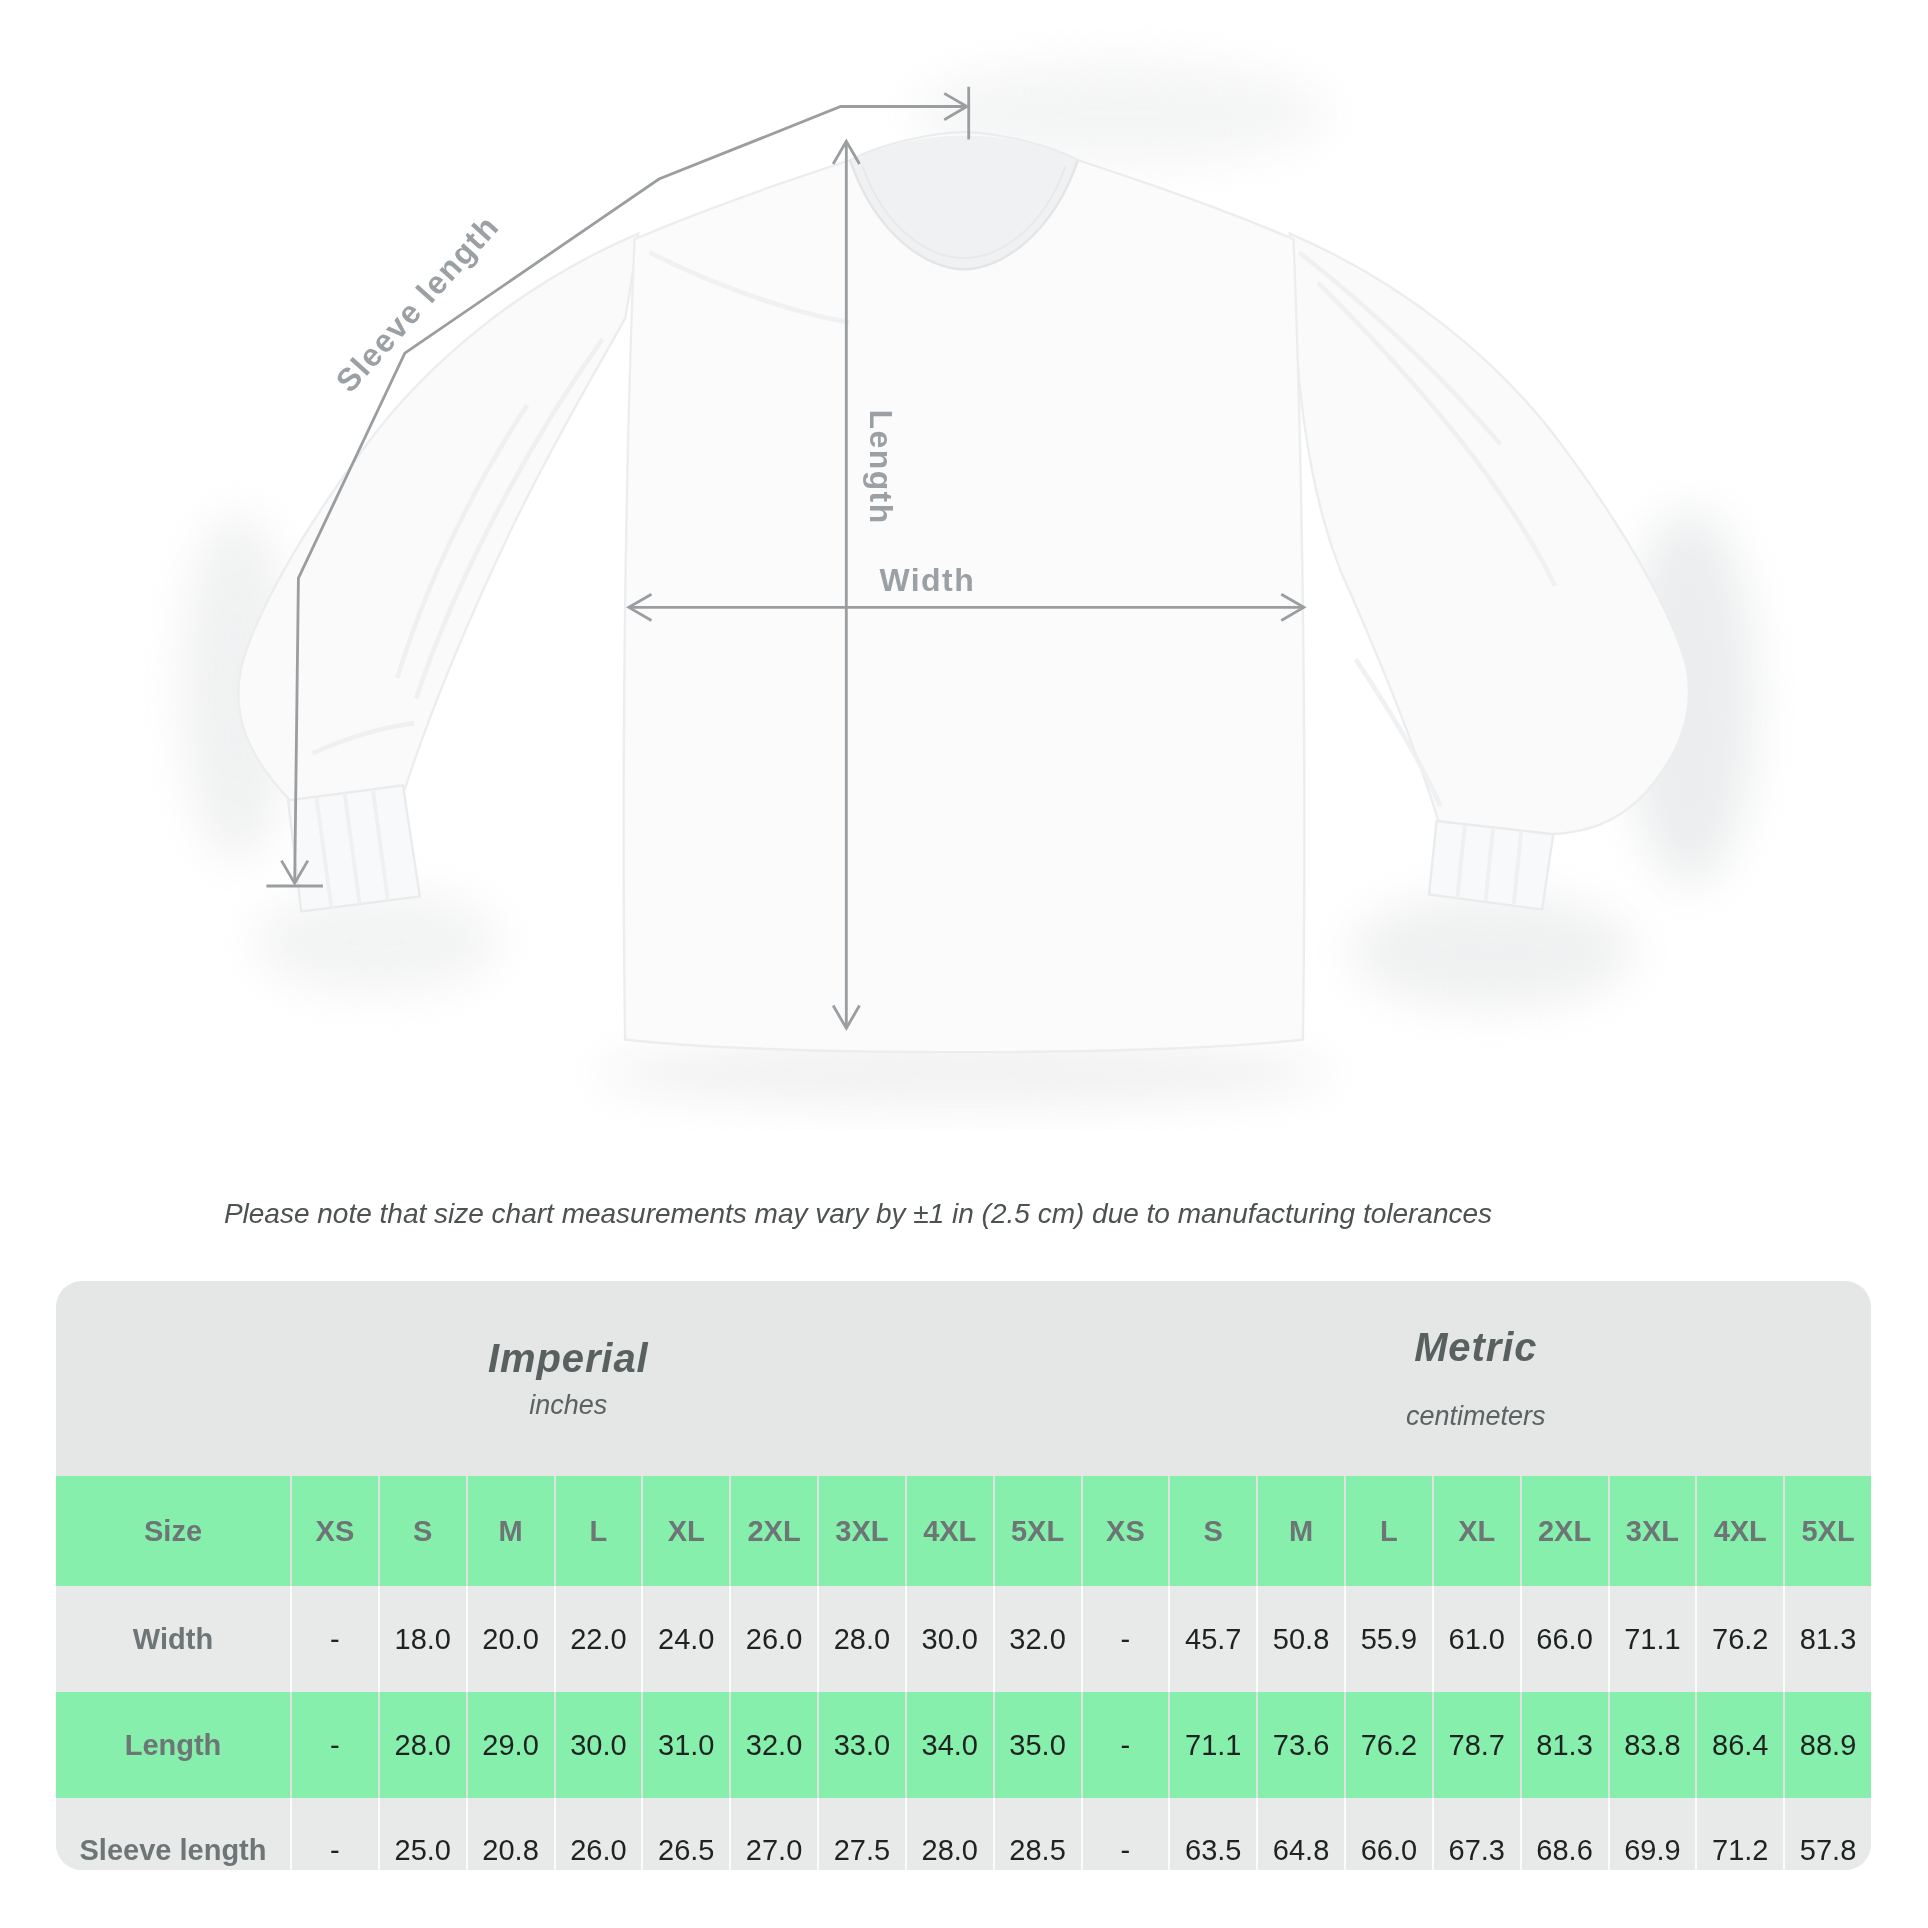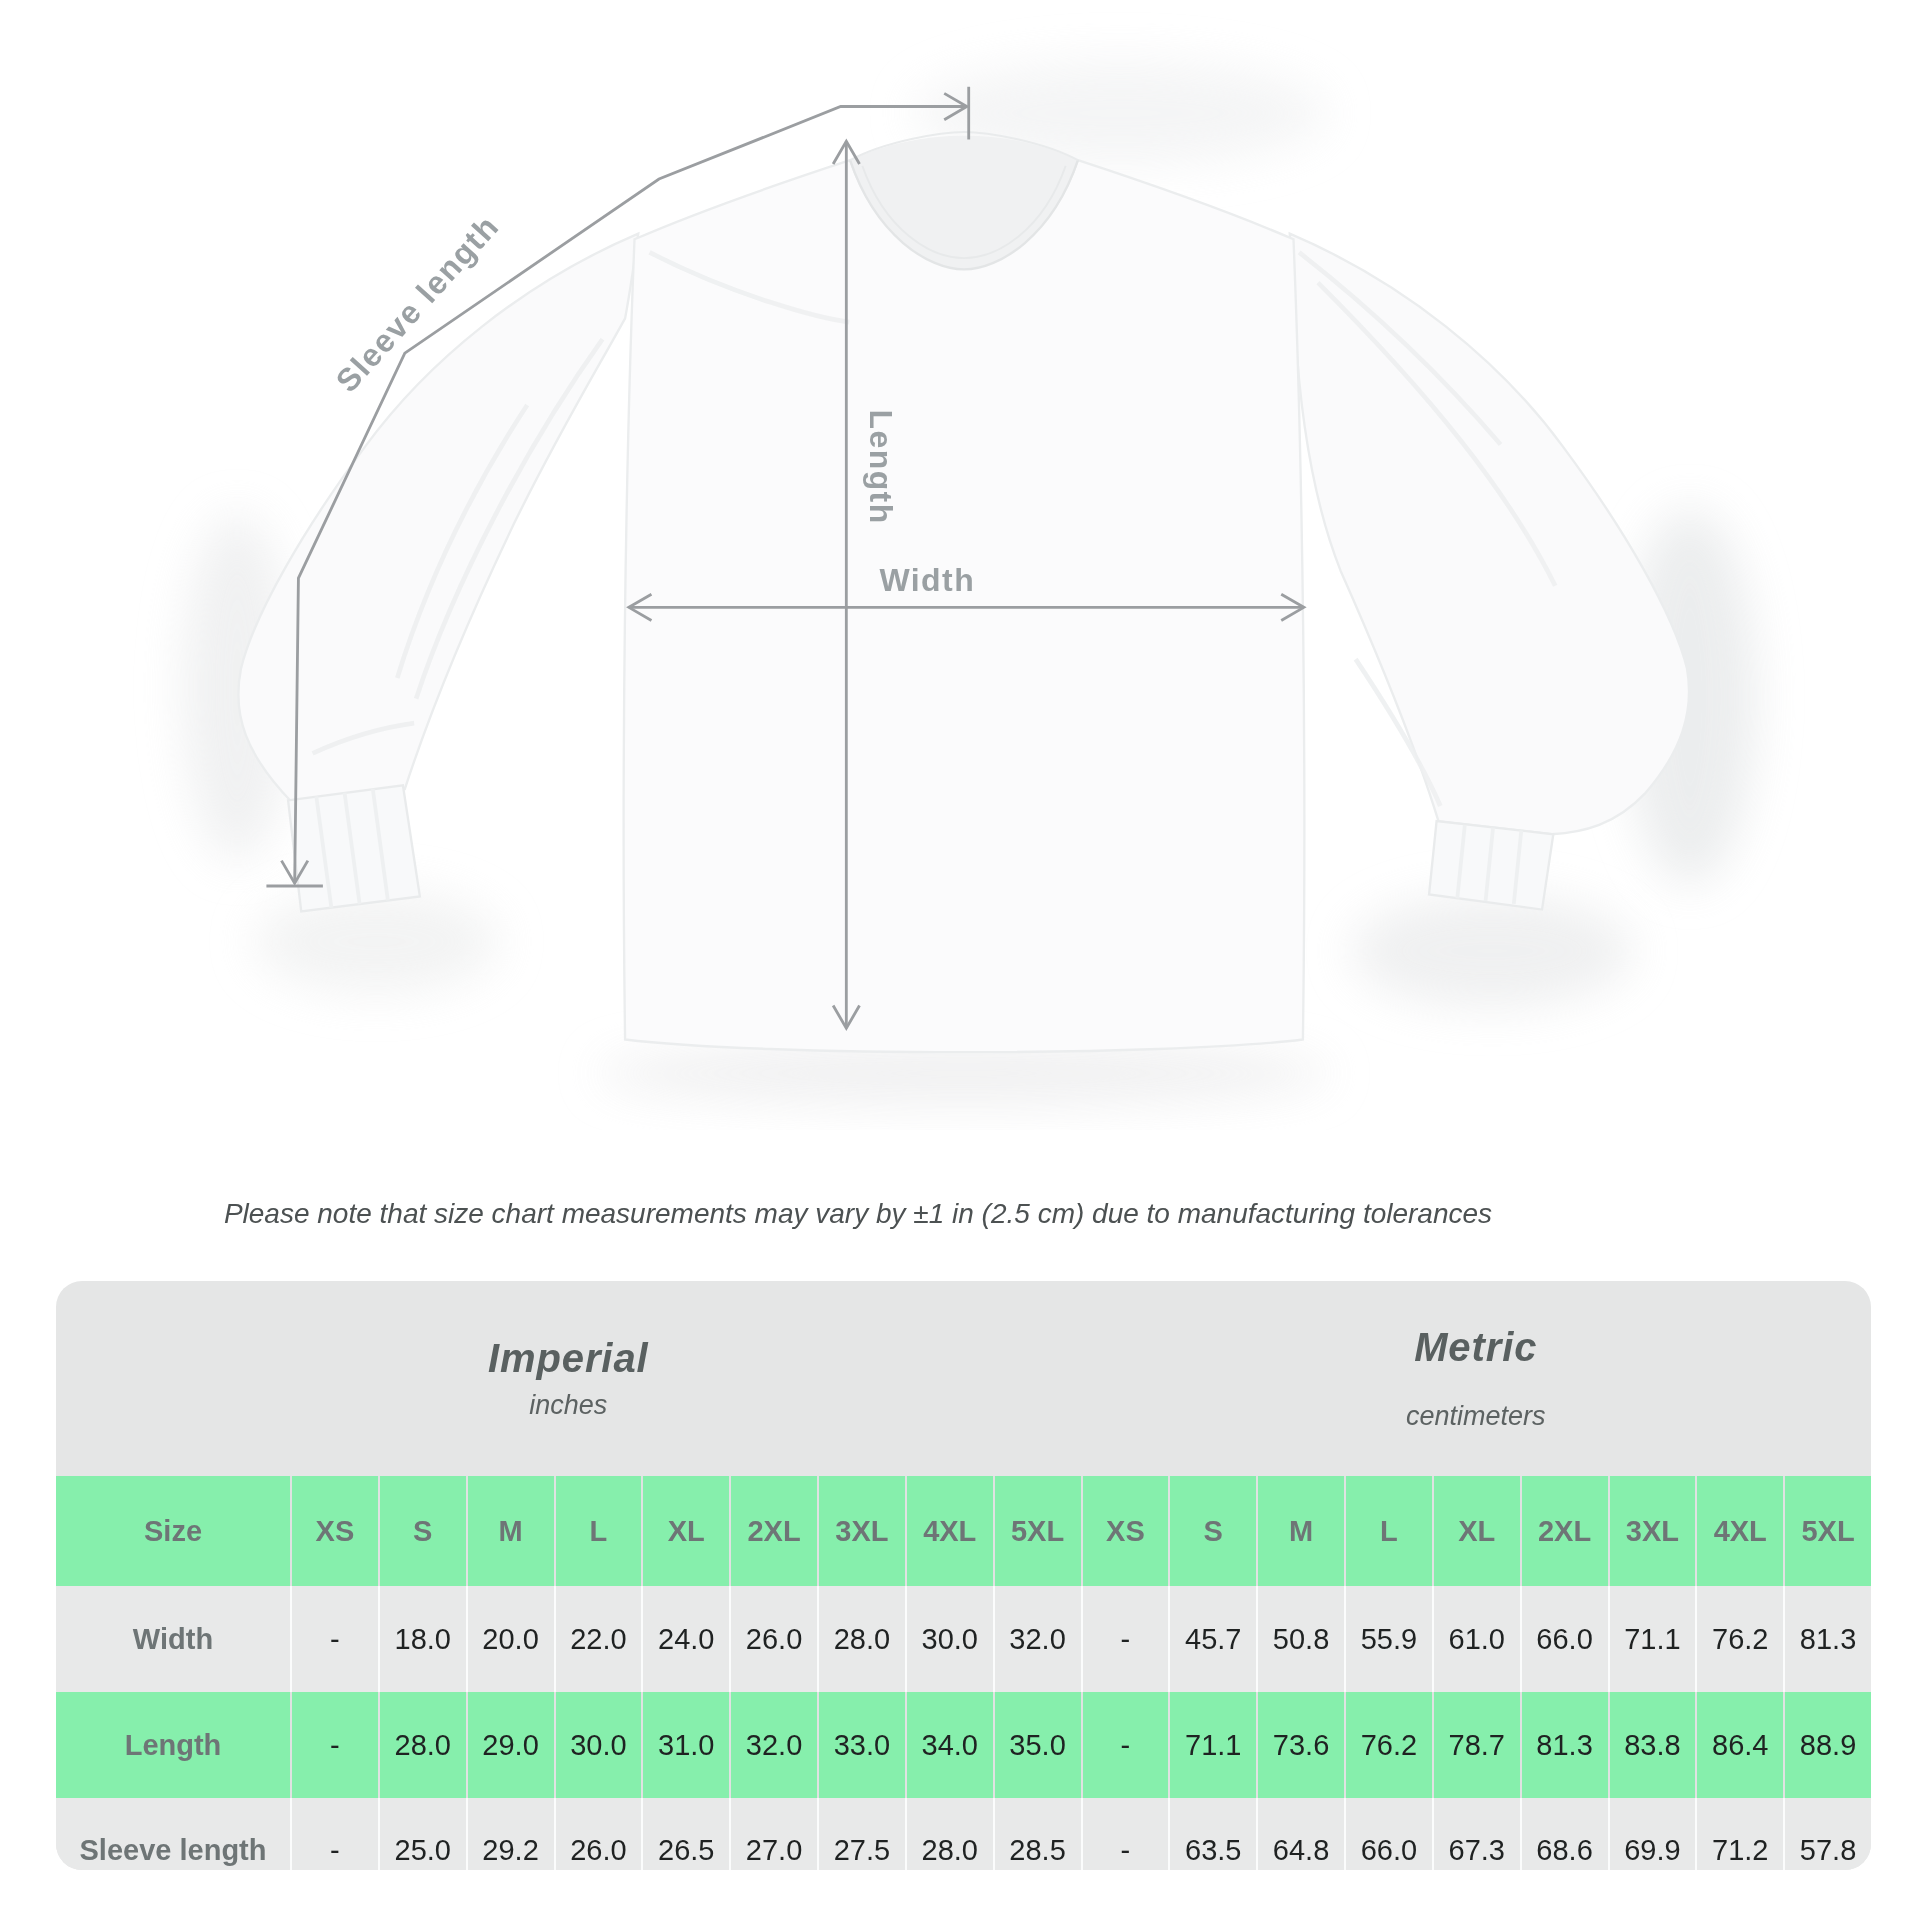--- a/index.html
+++ b/index.html
@@ -206,21 +206,21 @@
           <div class="cell val sep">78.7</div>
           <div class="cell val sep">81.3</div>
           <div class="cell val sep">83.8</div>
           <div class="cell val sep">86.4</div>
           <div class="cell val sep">88.9</div>
         </div>
         <div class="t-row r-gray">
           <div class="cell row-label">Sleeve length</div>
           <div class="cell val sep">-</div>
           <div class="cell val sep">25.0</div>
-          <div class="cell val sep">29.2</div>
+          <div class="cell val sep">20.8</div>
           <div class="cell val sep">26.0</div>
           <div class="cell val sep">26.5</div>
           <div class="cell val sep">27.0</div>
           <div class="cell val sep">27.5</div>
           <div class="cell val sep">28.0</div>
           <div class="cell val sep">28.5</div>
           <div class="cell val sep">-</div>
           <div class="cell val sep">63.5</div>
           <div class="cell val sep">64.8</div>
           <div class="cell val sep">66.0</div>

